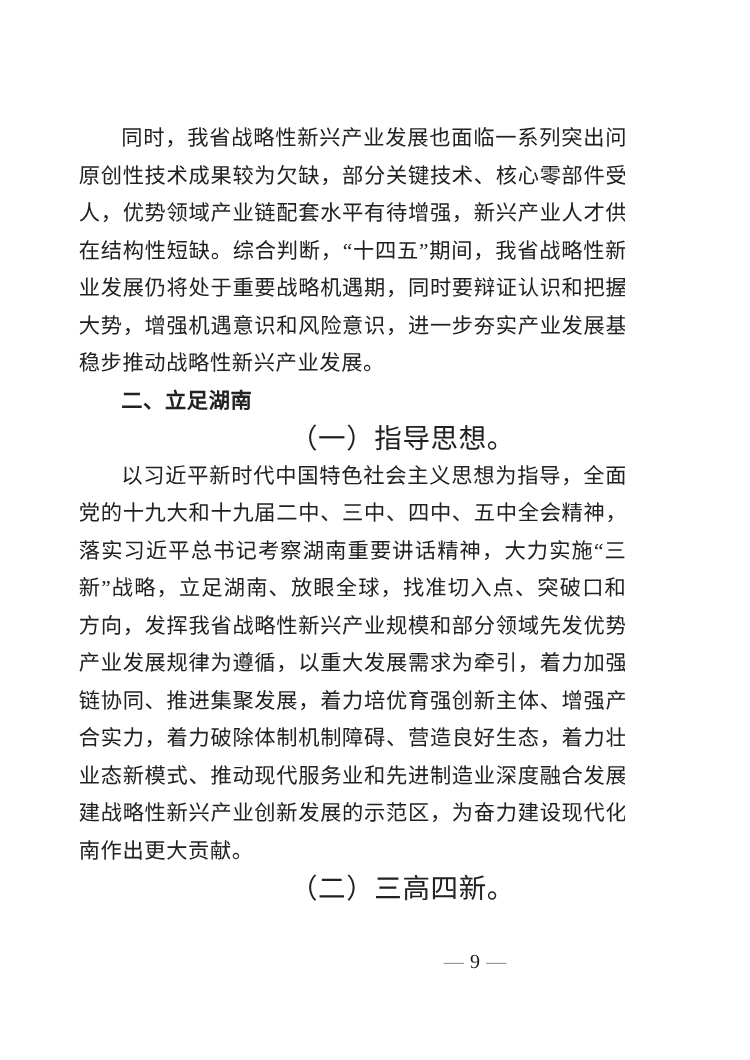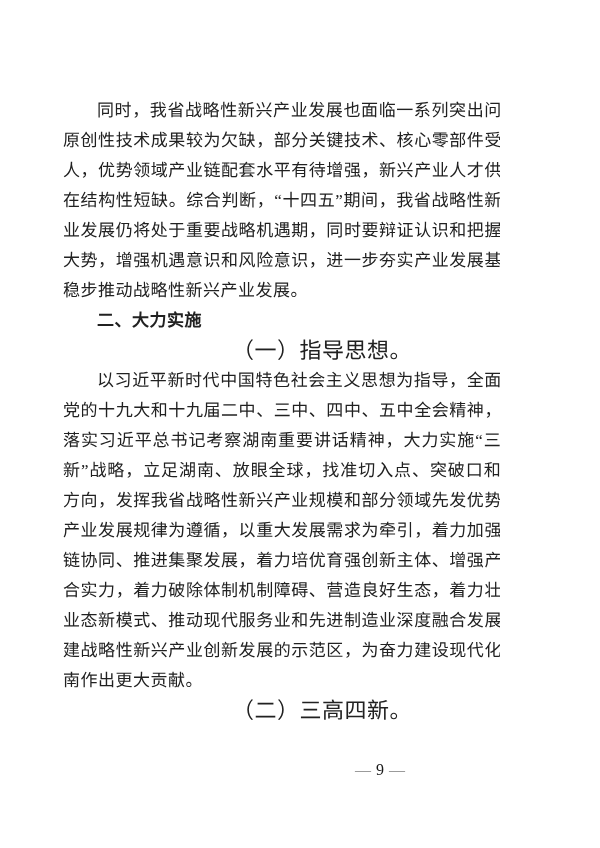--- a/index.html
+++ b/index.html
@@ -69,21 +69,21 @@
   }
 </style>
 </head>
 <body>
 
 <div class="page">
   <div class="content">
 
     <p class="para">同时，我省战略性新兴产业发展也面临一系列突出问题。原创性技术成果较为欠缺，部分关键技术、核心零部件受制于人，优势领域产业链配套水平有待增强，新兴产业人才供给存在结构性短缺。综合判断，“十四五”期间，我省战略性新兴产业发展仍将处于重要战略机遇期，同时要辩证认识和把握发展大势，增强机遇意识和风险意识，进一步夯实产业发展基础，稳步推动战略性新兴产业发展。</p>
 
-    <p class="heading-l1">二、大力实施</p>
+    <p class="heading-l1">二、立足湖南</p>
 
     <p class="heading-l2">（一）指导思想。</p>
 
     <p class="para">以习近平新时代中国特色社会主义思想为指导，全面贯彻党的十九大和十九届二中、三中、四中、五中全会精神，深入落实习近平总书记考察湖南重要讲话精神，大力实施“三高四新”战略，立足湖南、放眼全球，找准切入点、突破口和主攻方向，发挥我省战略性新兴产业规模和部分领域先发优势，以产业发展规律为遵循，以重大发展需求为牵引，着力加强产业链协同、推进集聚发展，着力培优育强创新主体、增强产业综合实力，着力破除体制机制障碍、营造良好生态，着力壮大新业态新模式、推动现代服务业和先进制造业深度融合发展，构建战略性新兴产业创新发展的示范区，为奋力建设现代化新湖南作出更大贡献。</p>
 
     <p class="heading-l2">（二）三高四新。</p>
 
 
   </div>
 

